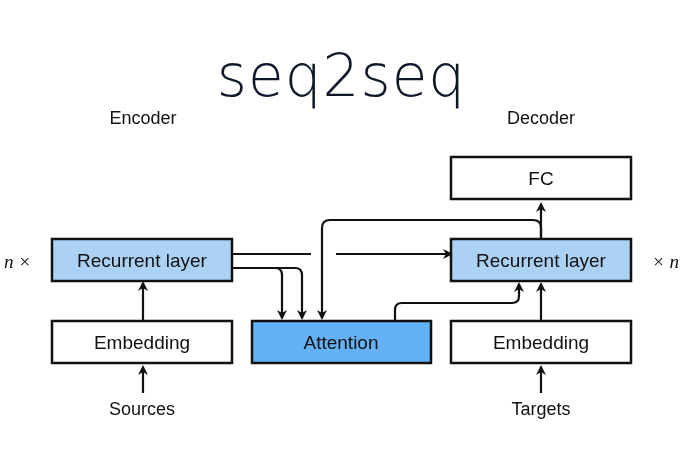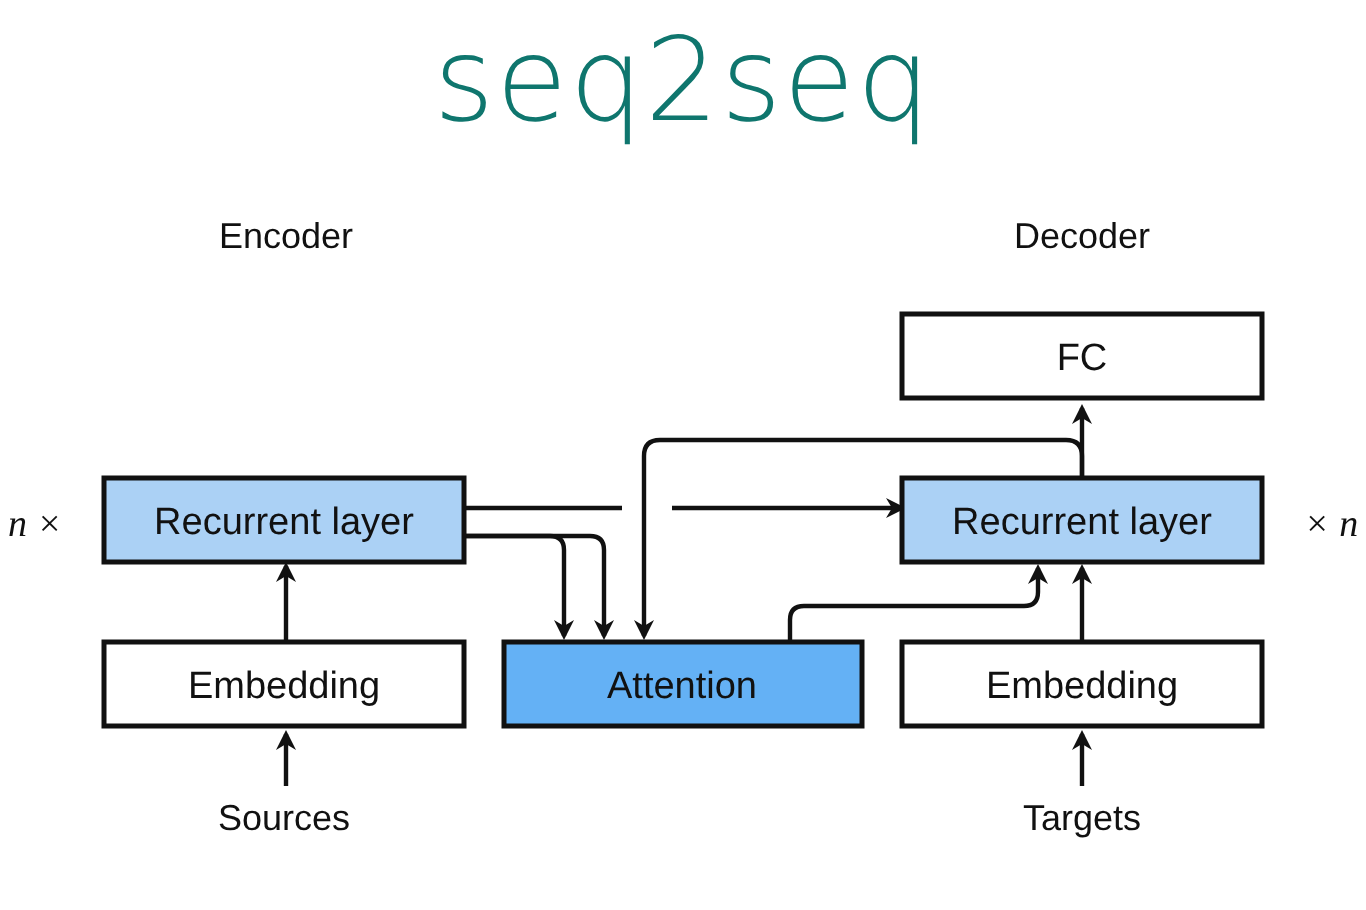--- a/index.html
+++ b/index.html
@@ -12,21 +12,21 @@
   svg { position: absolute; left: 0; top: 0; }
   .lbl { font-family: "Liberation Sans", sans-serif; font-size: 18px; fill: #111; }
   .boxlbl { font-family: "Liberation Sans", sans-serif; font-size: 19px; fill: #111; }
   .math { font-family: "Liberation Serif", serif; font-size: 19px; fill: #111; }
   .box { stroke: #111; stroke-width: 2.5; }
   .line { stroke: #111; stroke-width: 2.2; fill: none; }
 </style>
 </head>
 <body>
 
-<div id="title" style="color: #0f766e;">seq2seq</div>
+<div id="title" style="color: #0f172a; margin-top: 36px;">seq2seq</div>
 
 <svg width="683" height="455" viewBox="0 0 683 455">
   <defs>
     <marker id="arr" markerWidth="10" markerHeight="10" refX="8" refY="5" orient="auto" markerUnits="userSpaceOnUse">
       <path d="M0,0 L10,5 L0,10 L3,5 Z" fill="#111"></path>
     </marker>
   </defs>
 
   <text class="lbl" x="143" y="124" text-anchor="middle">Encoder</text>
   <text class="lbl" x="541" y="124" text-anchor="middle">Decoder</text>

